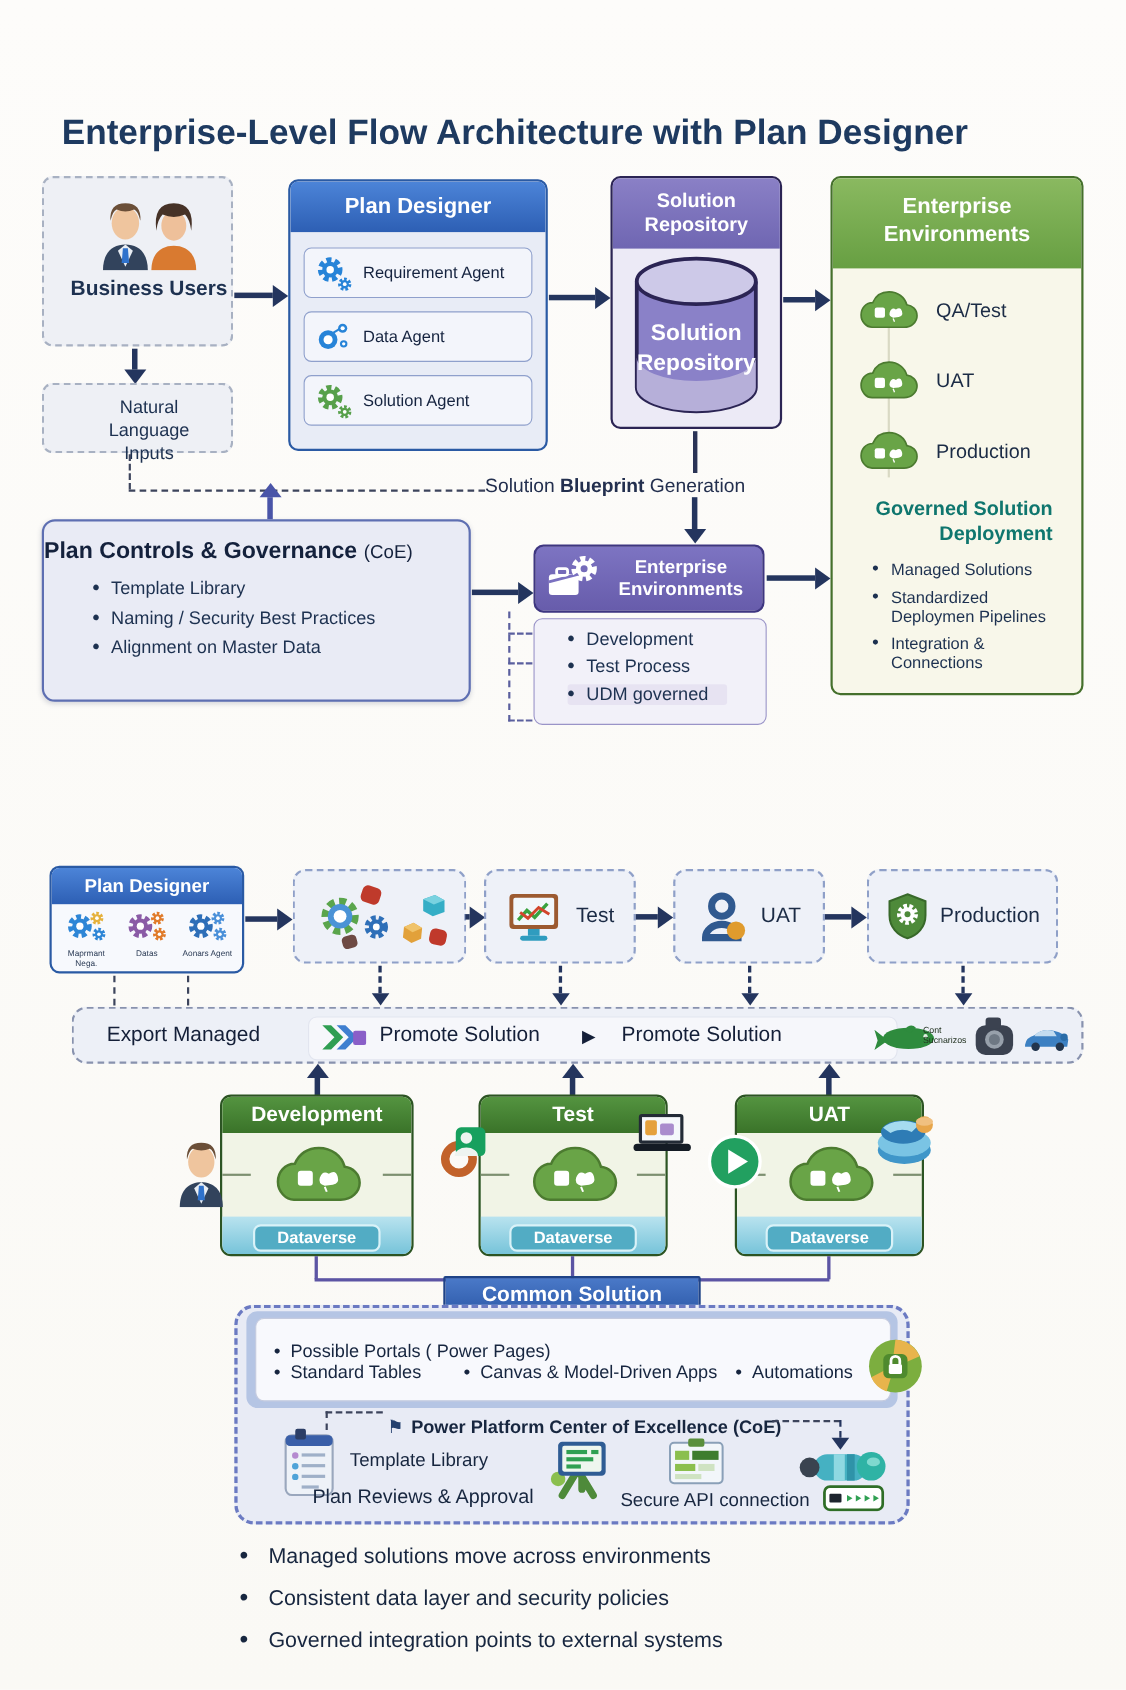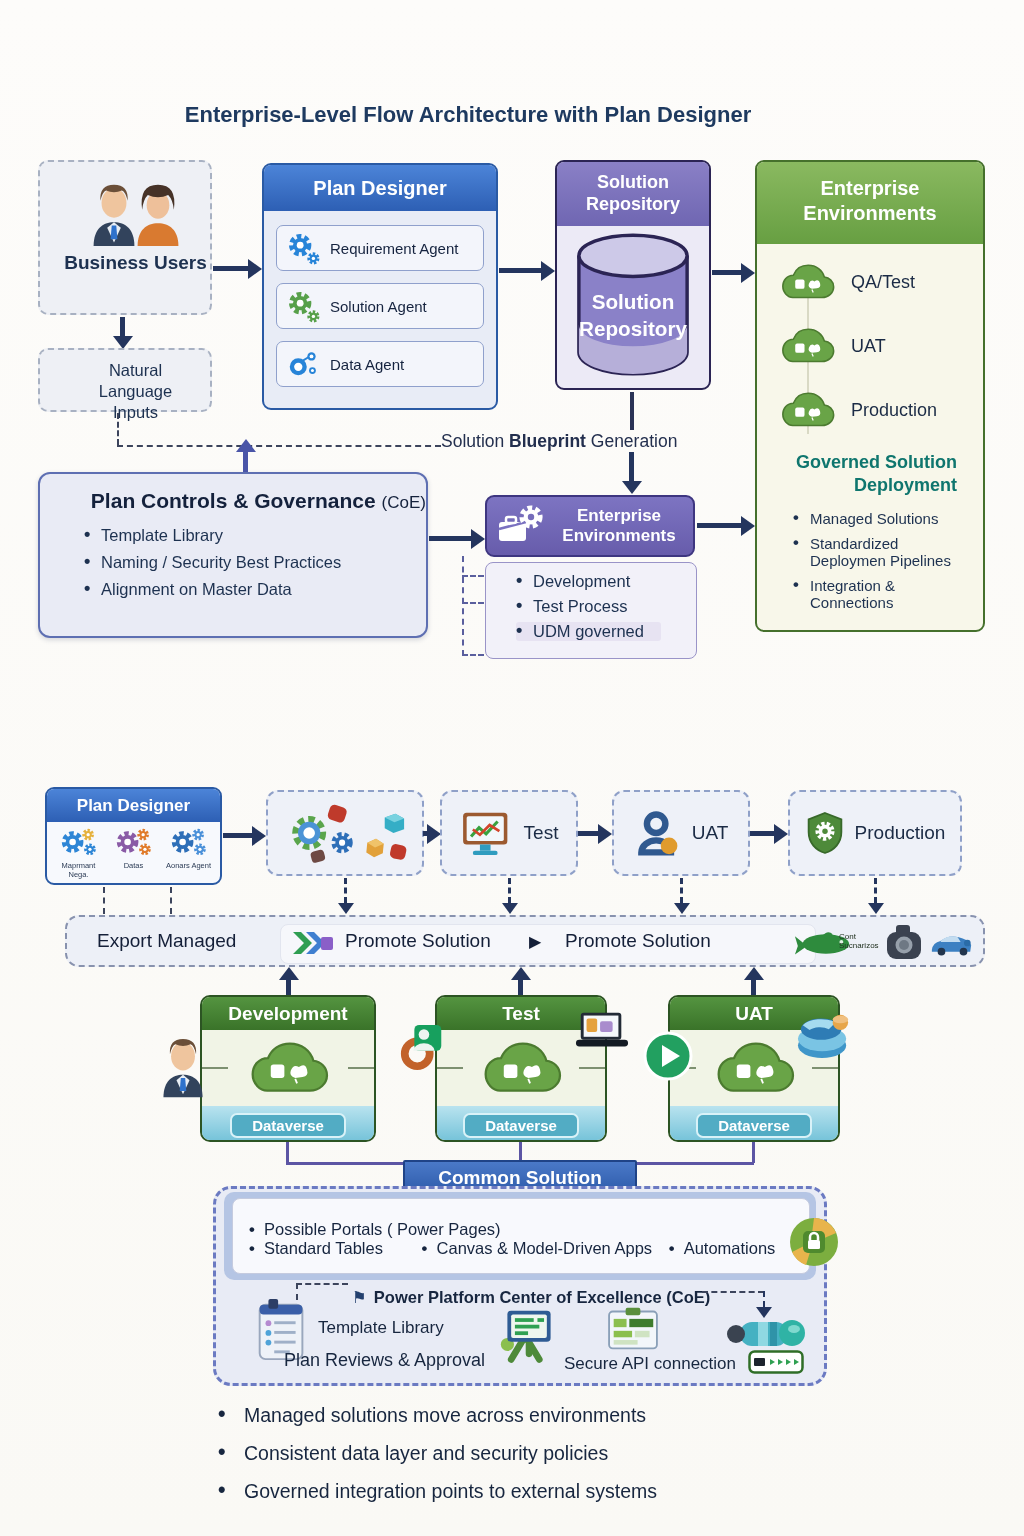--- a/index.html
+++ b/index.html
@@ -37,21 +37,21 @@
   #sr-box{border:2.5px solid #2b2454;background:#eceaf6;}
   .sr-head{height:64px;background:linear-gradient(#8a80c6,#6f66b2);color:#fff;font-weight:bold;font-size:18px;line-height:22px;text-align:center;padding-top:9px;box-sizing:border-box;}
   #ee-box{border:2.5px solid #45702c;background:#f8f7ea;}
   .ee-head{height:82px;background:linear-gradient(#8ab960,#679f42);color:#fff;font-weight:bold;font-size:20px;line-height:25px;text-align:center;padding-top:14px;box-sizing:border-box;}
   .ee-row{display:flex;align-items:center;gap:13px;padding-left:19px;height:64px;position:relative;}
   .ee-row span{font-size:18px;color:#1b2b45;}
   .ee-sub{font-weight:bold;font-size:18px;line-height:23px;text-align:right;margin-top:9px;color:#0f766e;}
   .ee-ul{margin:13px 0 0 36px;width:170px;}
   .ee-ul li{font-size:15px;}
   #pc-box{position:absolute;background:#e9ebf5;border:2px solid #5e6fb2;border-radius:12px;box-shadow:0 2px 5px rgba(40,50,90,.18);box-sizing:border-box;}
-  .pc-title{text-align:right;margin-top:15px;}
+  .pc-title{text-align:left;margin-top:15px;}
   .pc-title .tb{font-weight:bold;font-size:21px;color:#14213c;}
   .pc-title .tn{font-size:17px;margin-left:6px;color:#14213c;}
   .pc-ul{margin:13px 0 0 44px;}
   .pc-ul li{font-size:16.5px;}
   #pm-box{position:absolute;background:linear-gradient(#7d74c2,#675cab);border:2.5px solid #3e3680;border-radius:9px;display:flex;align-items:center;padding-left:9px;gap:6px;box-sizing:border-box;}
   .pm-label{color:#fff;font-weight:bold;font-size:17px;line-height:20px;text-align:center;width:138px;}
   #ml-box{position:absolute;background:#f2f1f9;border:1.5px solid #9a94c8;border-radius:8px;padding-top:9px;box-sizing:border-box;}
   .ml-ul{margin-left:30px;}
   .ml-ul li{font-size:16.5px;margin-bottom:6px;}
   .ml-ul li.tint{background:#e7e3f2;width:128px;border-radius:3px;}
@@ -118,21 +118,21 @@
   <g id="gearS">
         <circle r="4.6" fill="none" stroke="currentColor" stroke-width="3.6" stroke-dasharray="2.4 1.7"></circle>
         <circle r="4" fill="currentColor"></circle>
         <circle r="1.8" fill="#fff"></circle>
       </g>
 </defs>
 </svg>
 
 <div id="stage">
 
-  <div class="d-title" style="left:28px;top:102px;width:880px;text-align:center;font-size:22px;">Enterprise-Level Flow Architecture with Plan Designer</div>
+  <div class="d-title" style="left:28px;top:102px;width:880px;text-align:center;font-size:32px;">Enterprise-Level Flow Architecture with Plan Designer</div>
 
   <div class="dashed-box" style="left:38px;top:160px;width:174px;height:155px;">
     <div style="display:flex;justify-content:center;margin-top:16px;">
       <svg width="56" height="68" viewBox="0 0 46 60">
           <use href="#man"></use>
         </svg>
       <svg width="56" height="68" viewBox="0 0 46 60" style="margin-left:-12px">
           <use href="#woman"></use>
         </svg>
     </div>
@@ -143,39 +143,39 @@
 
   <div class="hdr-box" id="pd-box" style="left:262px;top:163px;width:236px;height:247px;">
     <div class="pd-head">Plan Designer</div>
     <div style="padding-top:14px;">
       <div class="agent-row">
         <svg width="34" height="34" viewBox="0 0 36 36">
             <use href="#gear" x="15" y="15" style="color:#2784d8"></use>
             <use href="#gearS" x="29" y="29" style="color:#2784d8"></use>
           </svg>
         <span>Requirement Agent</span>
-      </div>
-      <div class="agent-row">
-        <svg width="34" height="34" viewBox="0 0 36 36">
-            <use href="#gear" x="15" y="15" style="color:#57a04a"></use>
-            <use href="#gearS" x="29" y="29" style="color:#57a04a"></use>
-          </svg>
-        <span>Solution Agent</span>
       </div>
       <div class="agent-row">
         <svg width="34" height="34" viewBox="0 0 36 36">
           <line x1="17" y1="15" x2="25" y2="10" stroke="#2784d8" stroke-width="2"></line>
           <circle cx="13" cy="21" r="9" fill="#2784d8"></circle>
             <circle cx="13" cy="21" r="4.4" fill="#fff"></circle>
           <circle cx="27" cy="10" r="4.4" fill="#2784d8"></circle>
             <circle cx="27" cy="10" r="2" fill="#fff"></circle>
           <circle cx="28" cy="25" r="3.6" fill="#2784d8"></circle>
             <circle cx="28" cy="25" r="1.6" fill="#fff"></circle>
         </svg>
         <span>Data Agent</span>
+      </div>
+      <div class="agent-row">
+        <svg width="34" height="34" viewBox="0 0 36 36">
+            <use href="#gear" x="15" y="15" style="color:#57a04a"></use>
+            <use href="#gearS" x="29" y="29" style="color:#57a04a"></use>
+          </svg>
+        <span>Solution Agent</span>
       </div>
     </div>
   </div>
 
   <div class="ar h" style="left:499px;top:268px;width:42px;"></div>
 
   <div class="hdr-box" id="sr-box" style="left:555px;top:160px;width:156px;height:230px;">
     <div class="sr-head">Solution Repository</div>
     <div style="text-align:center;margin-top:4px;">
       <svg viewBox="0 0 124 154" width="122" height="152">

